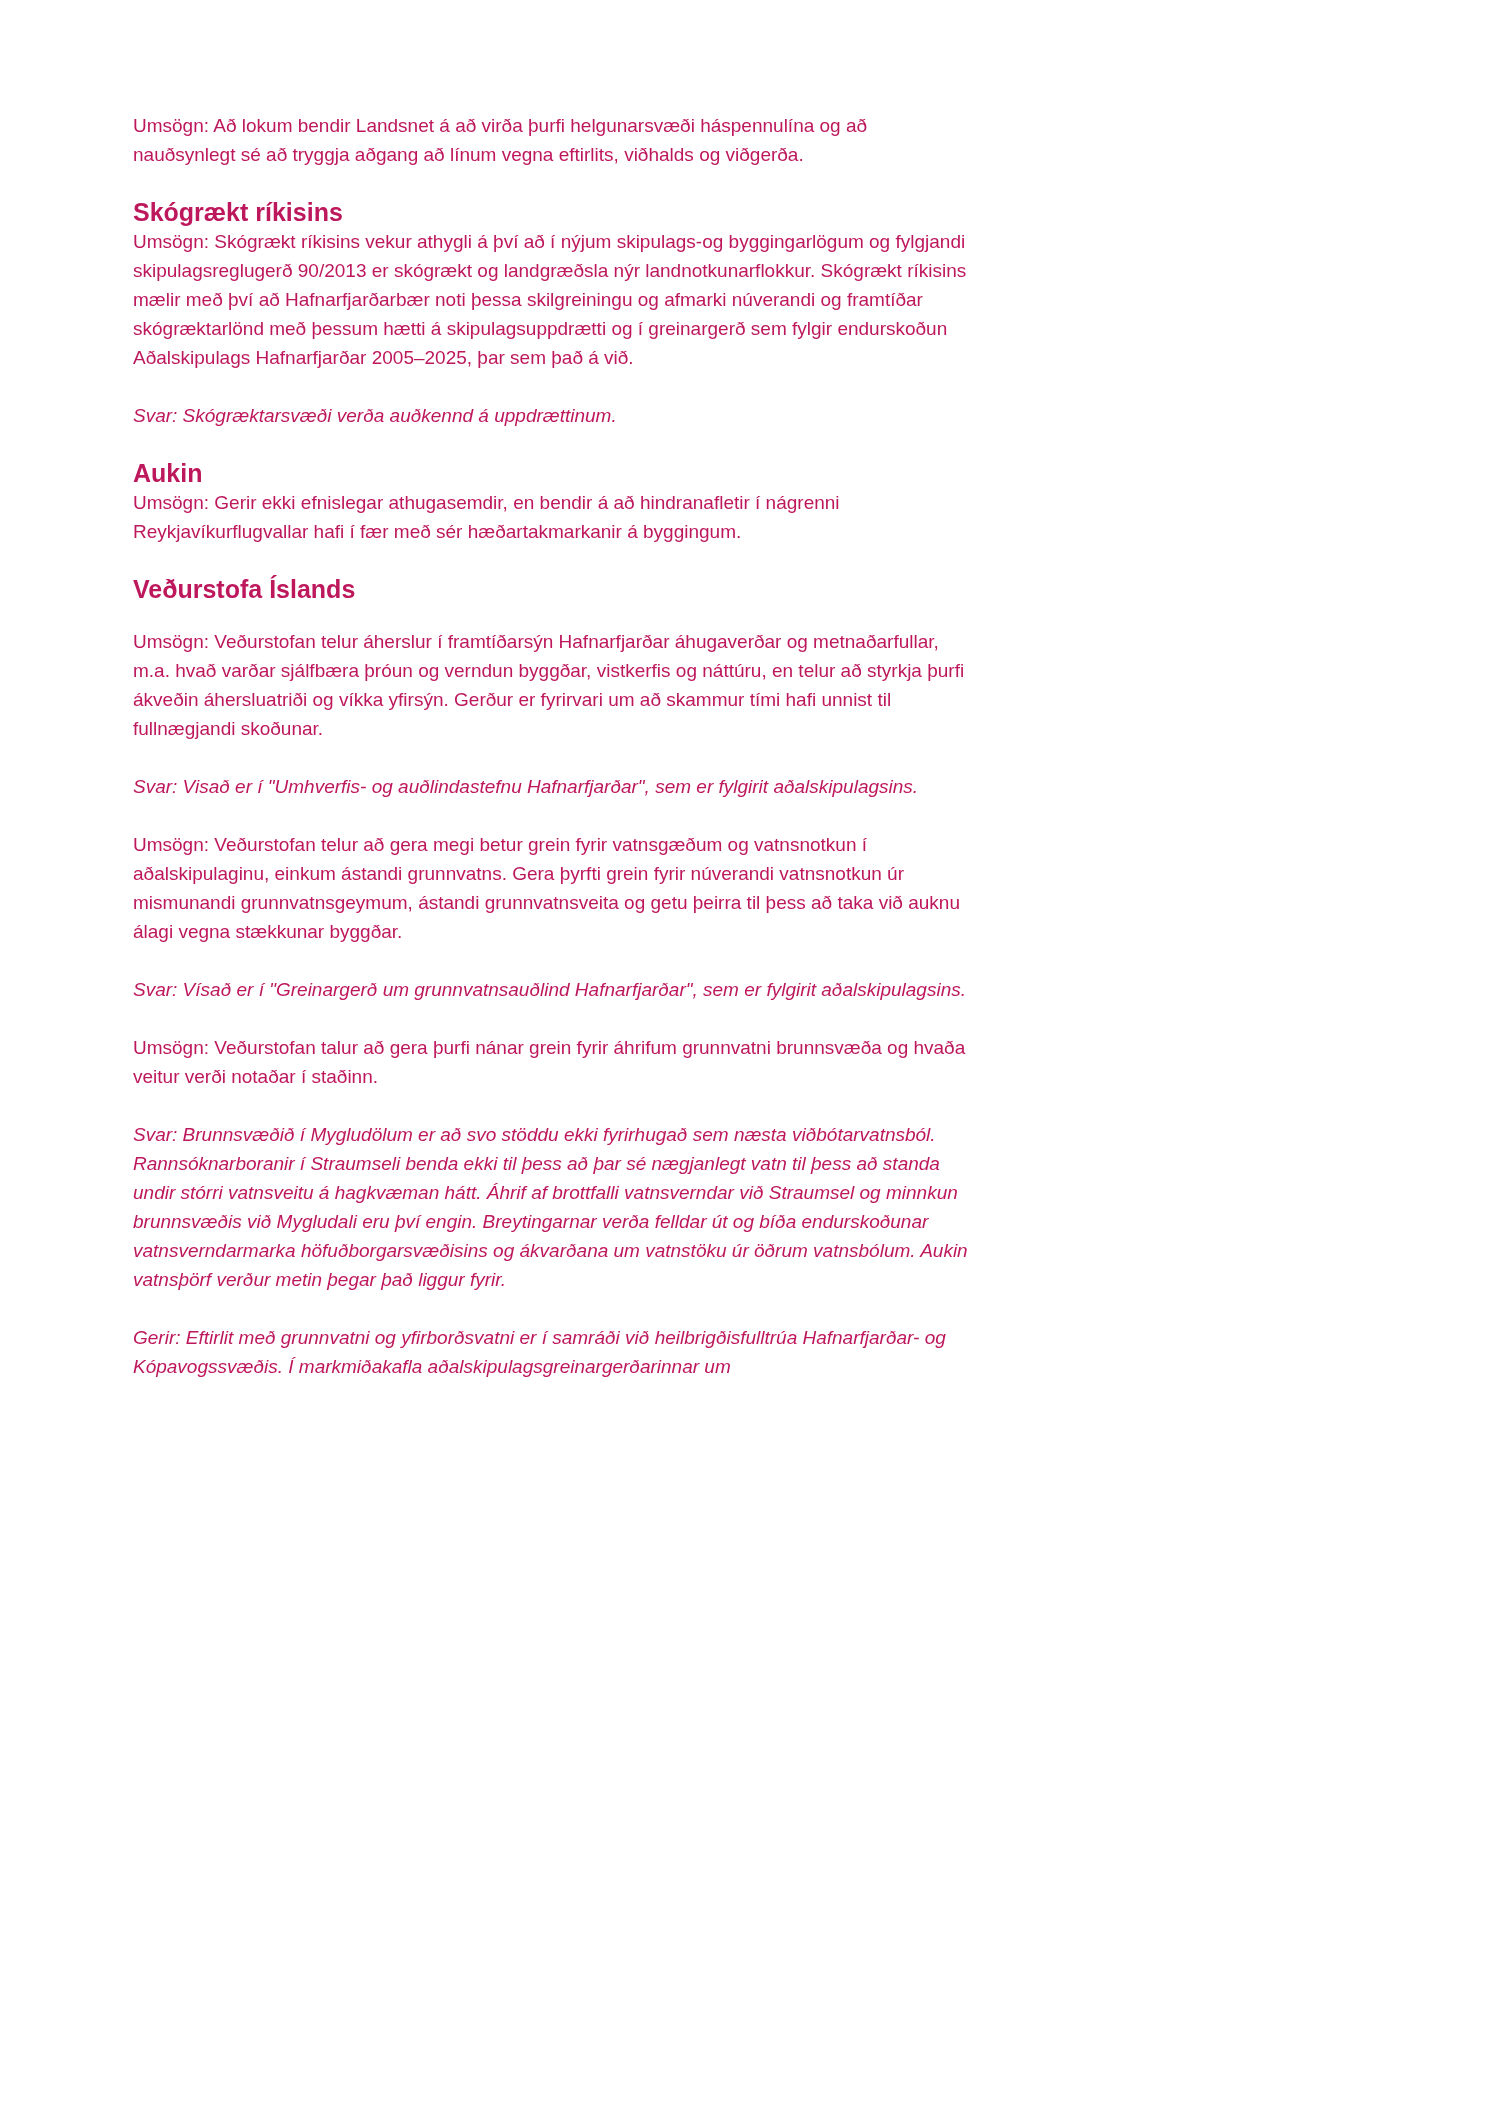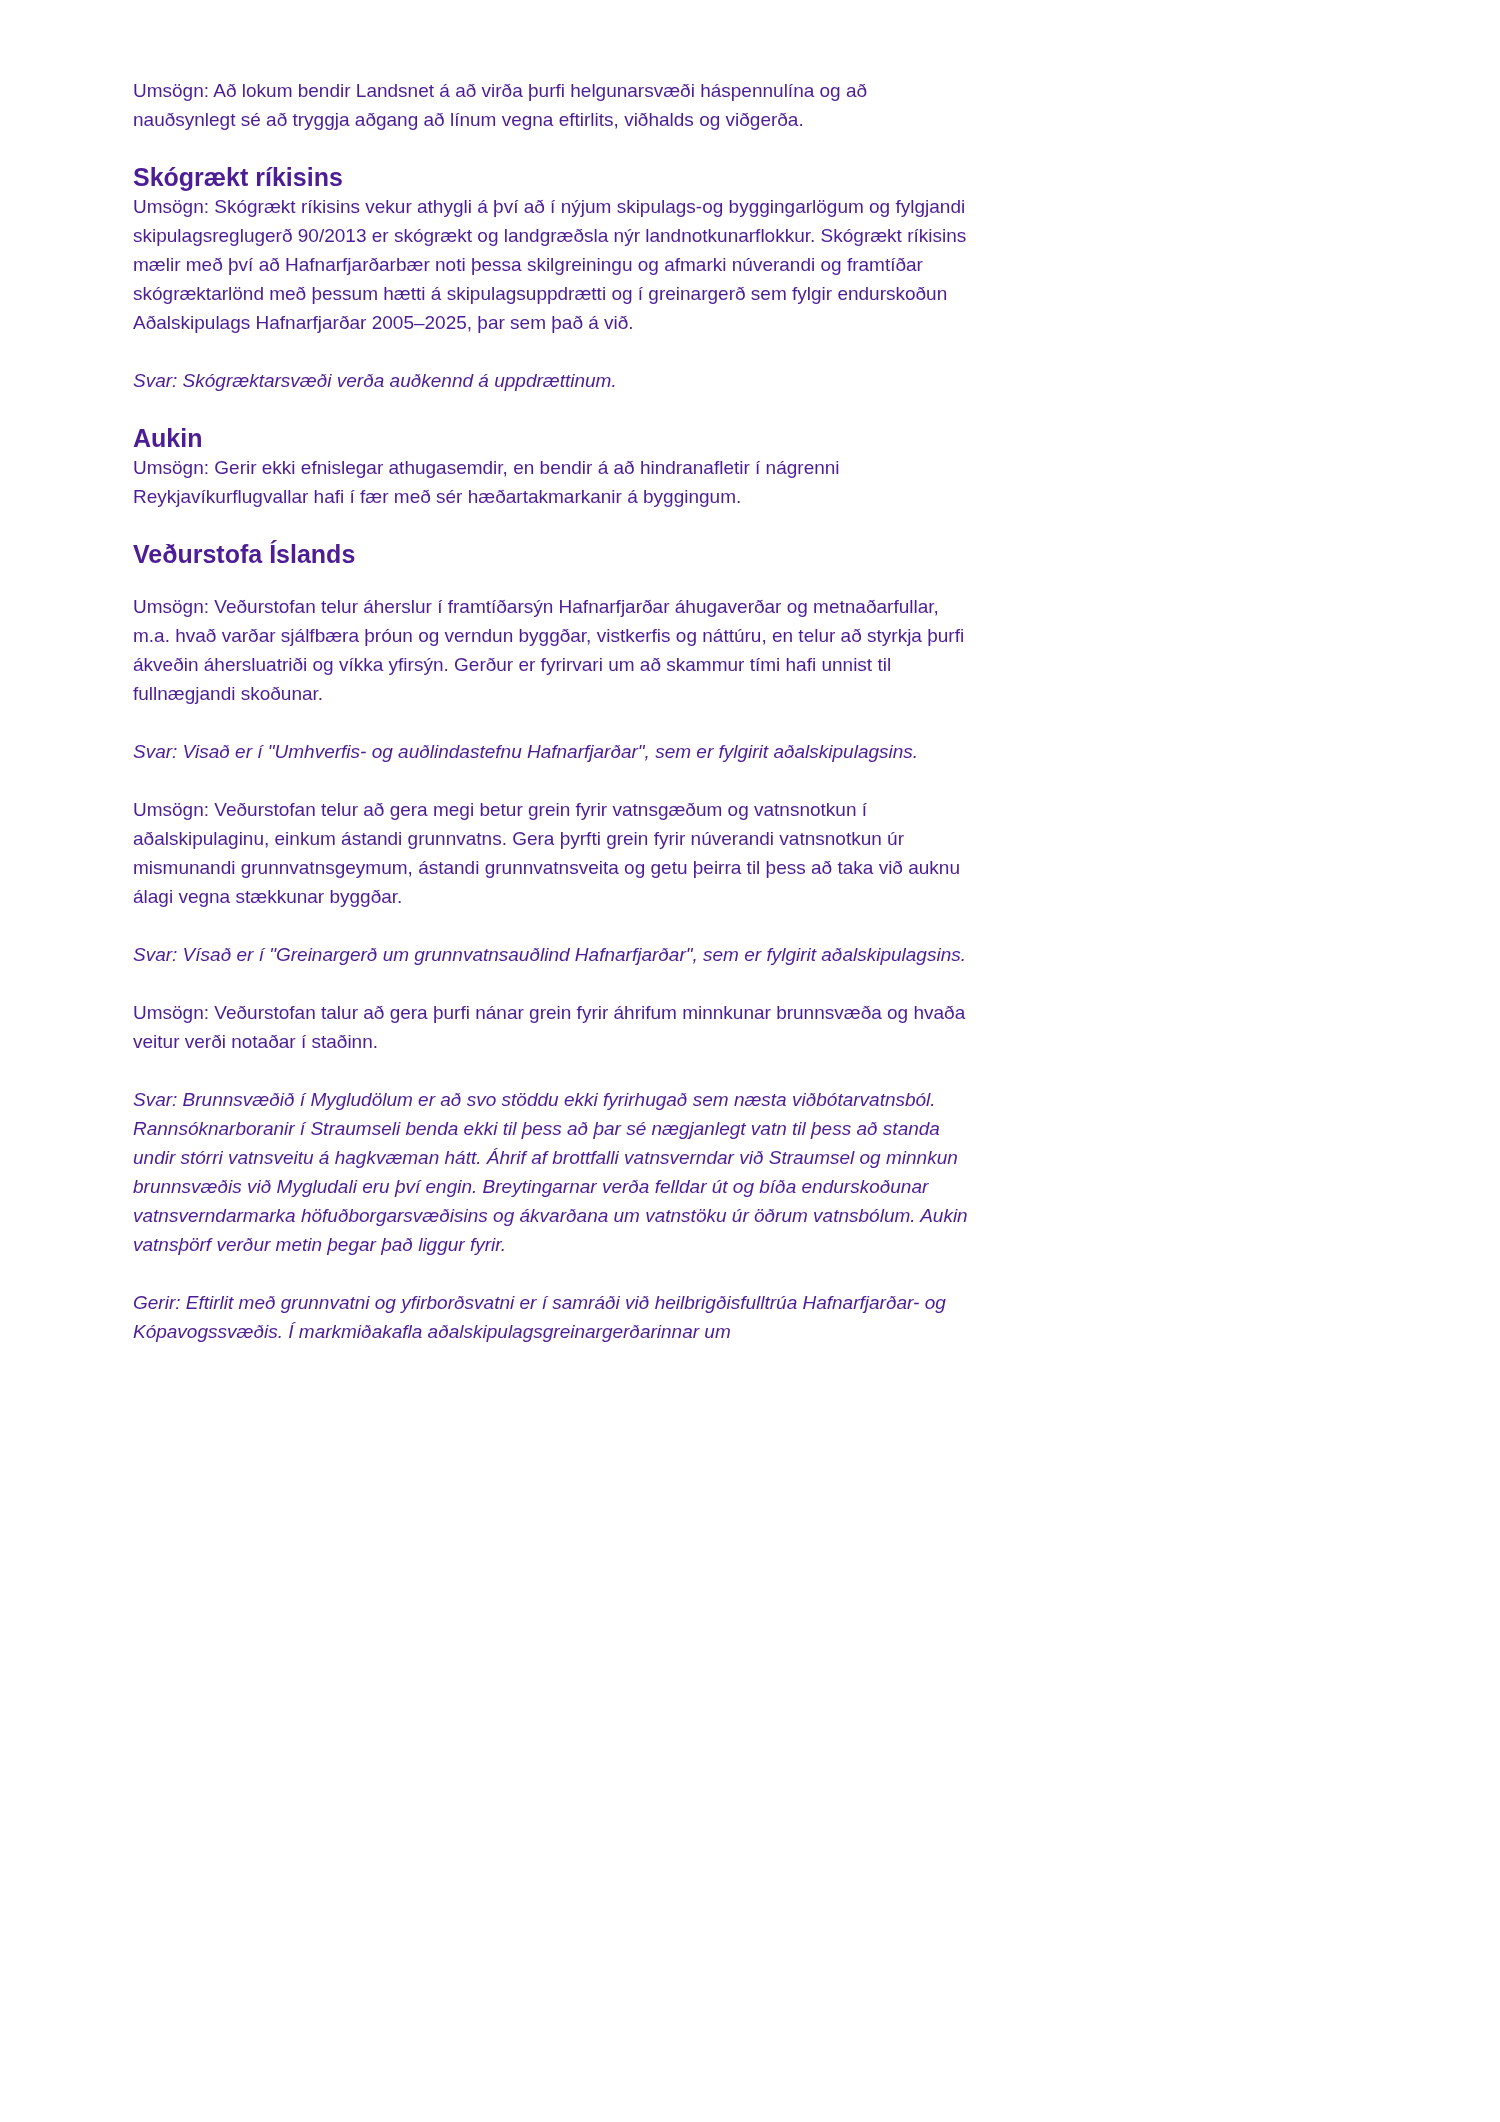--- a/index.html
+++ b/index.html
@@ -6,23 +6,23 @@
     margin: 0;
     padding: 0;
     background: #ffffff;
   }
   .page {
     position: relative;
     width: 1500px;
     min-height: 2122px;
     background: #ffffff;
     box-sizing: border-box;
-    padding: 76px 0 0 133px;
+    padding: 111px 0 0 133px;
     font-family: "Liberation Sans", "DejaVu Sans", sans-serif;
-    color: #4c1d95;
+    color: #be185d;
   }
   .content {
     width: 838px;
     font-size: 19px;
     line-height: 29px;
   }
   .para {
     margin: 0 0 29px 0;
     font-weight: normal;
     font-style: normal;
@@ -56,19 +56,19 @@
     <p class="heading">Aukin</p>
     <p class="para">Umsögn: Gerir ekki efnislegar athugasemdir, en bendir á að hindranafletir í nágrenni Reykjavíkurflugvallar hafi í fær með sér hæðartakmarkanir á byggingum.</p>
 
     <p class="heading spaced-after">Veðurstofa Íslands</p>
     <p class="para">Umsögn: Veðurstofan telur áherslur í framtíðarsýn Hafnarfjarðar áhugaverðar og metnaðarfullar, m.a. hvað varðar sjálfbæra þróun og verndun byggðar, vistkerfis og náttúru, en telur að styrkja þurfi ákveðin áhersluatriði og víkka yfirsýn. Gerður er fyrirvari um að skammur tími hafi unnist til fullnægjandi skoðunar.</p>
     <p class="para svar">Svar: Visað er í "Umhverfis- og auðlindastefnu Hafnarfjarðar", sem er fylgirit aðalskipulagsins.</p>
 
     <p class="para">Umsögn: Veðurstofan telur að gera megi betur grein fyrir vatnsgæðum og vatnsnotkun í aðalskipulaginu, einkum ástandi grunnvatns. Gera þyrfti grein fyrir núverandi vatnsnotkun úr mismunandi grunnvatnsgeymum, ástandi grunnvatnsveita og getu þeirra til þess að taka við auknu álagi vegna stækkunar byggðar.</p>
     <p class="para svar">Svar: Vísað er í "Greinargerð um grunnvatnsauðlind Hafnarfjarðar", sem er fylgirit aðalskipulagsins.</p>
 
-    <p class="para">Umsögn: Veðurstofan talur að gera þurfi nánar grein fyrir áhrifum minnkunar brunnsvæða og hvaða veitur verði notaðar í staðinn.</p>
+    <p class="para">Umsögn: Veðurstofan talur að gera þurfi nánar grein fyrir áhrifum grunnvatni brunnsvæða og hvaða veitur verði notaðar í staðinn.</p>
     <p class="para svar">Svar: Brunnsvæðið í Mygludölum er að svo stöddu ekki fyrirhugað sem næsta viðbótarvatnsból.  Rannsóknarboranir í Straumseli benda ekki til þess að þar sé nægjanlegt vatn til þess að standa undir stórri vatnsveitu á hagkvæman hátt. Áhrif af brottfalli vatnsverndar við Straumsel og minnkun brunnsvæðis við Mygludali eru því engin. Breytingarnar verða felldar út og bíða endurskoðunar vatnsverndarmarka höfuðborgarsvæðisins og ákvarðana um vatnstöku úr öðrum vatnsbólum. Aukin vatnsþörf verður metin þegar það liggur fyrir.</p>
 
     <p class="para svar">Gerir: Eftirlit með grunnvatni og yfirborðsvatni er í samráði við heilbrigðisfulltrúa Hafnarfjarðar- og Kópavogssvæðis. Í markmiðakafla aðalskipulagsgreinargerðarinnar um</p>
 
   </div>
 </div>
 
 </body></html>

